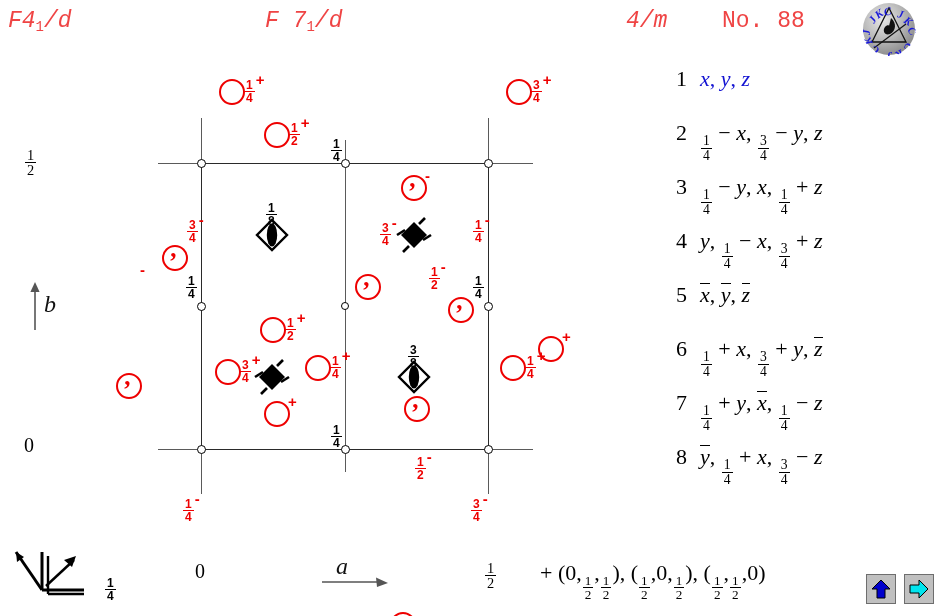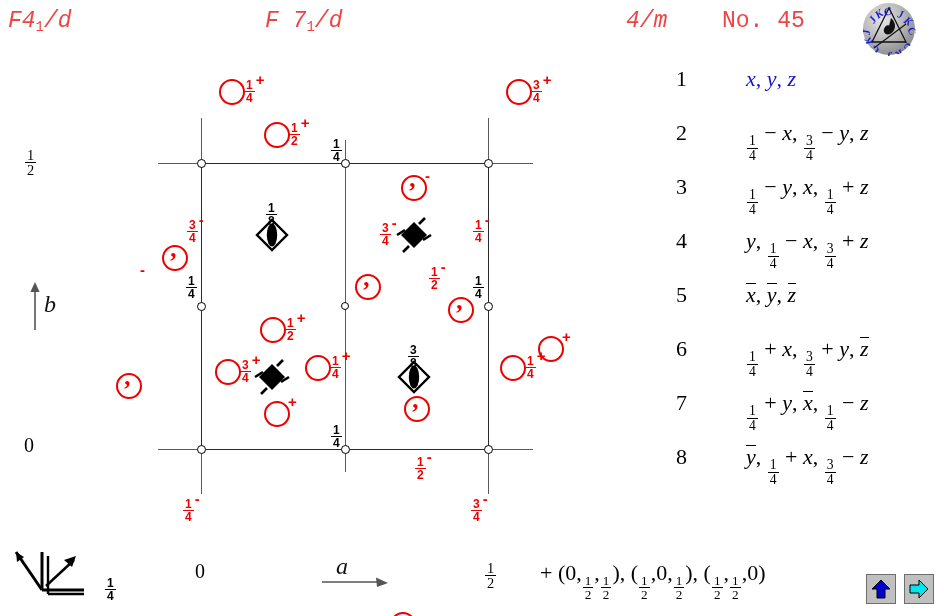--- a/index.html
+++ b/index.html
@@ -99,21 +99,21 @@
   .ops{
     position:absolute;
     left:676px;top:66px;
     width:268px;
     font-family:"Liberation Serif", serif;
     font-size:22px;
     color:#000;
   }
   .oprow{height:54px;display:flex;align-items:flex-start;white-space:nowrap;}
   .opnum{width:24px;font-style:normal;}
-  .opexp{font-style:italic;margin-left:46px;}
+  .opexp{font-style:italic;}
   .opexp.blue{color:#1414d2;}
   .opexp .frac{font-style:normal;}
   .ovl{border-top:1.3px solid currentColor;padding-top:0px;display:inline-block;line-height:1.0;}
   
   .centering{
     position:absolute;
     left:540px;top:560px;
     font-family:"Liberation Serif", serif;
     font-size:22px;
     color:#000;
@@ -137,21 +137,21 @@
 <div class="abs hdr" style="left:8px;top:8px;">
   <span>F4</span><span class="sub">1</span><span>/d</span>
 </div>
 
 <div class="abs hdr" style="left:265px;top:8px;">
   <span>F 7</span><span class="sub">1</span><span>/d</span>
 </div>
 
 <div class="abs hdr" style="left:598px;top:8px;margin-left:28px;">4/m</div>
 
-<div class="abs hdr" style="left:722px;top:8px;font-style:normal;">No. 45</div>
+<div class="abs hdr" style="left:722px;top:8px;font-style:normal;">No. 88</div>
 
 <div class="abs logo" style="left:862px;top:2px;">
   <svg width="54" height="54" viewBox="0 0 54 54">
     <defs>
       <radialGradient id="lg" cx="38%" cy="32%" r="70%">
         <stop offset="0%" stop-color="#e8e8e8"></stop>
         <stop offset="55%" stop-color="#b9b9b9"></stop>
         <stop offset="100%" stop-color="#8c8c8c"></stop>
       </radialGradient>
     </defs>

